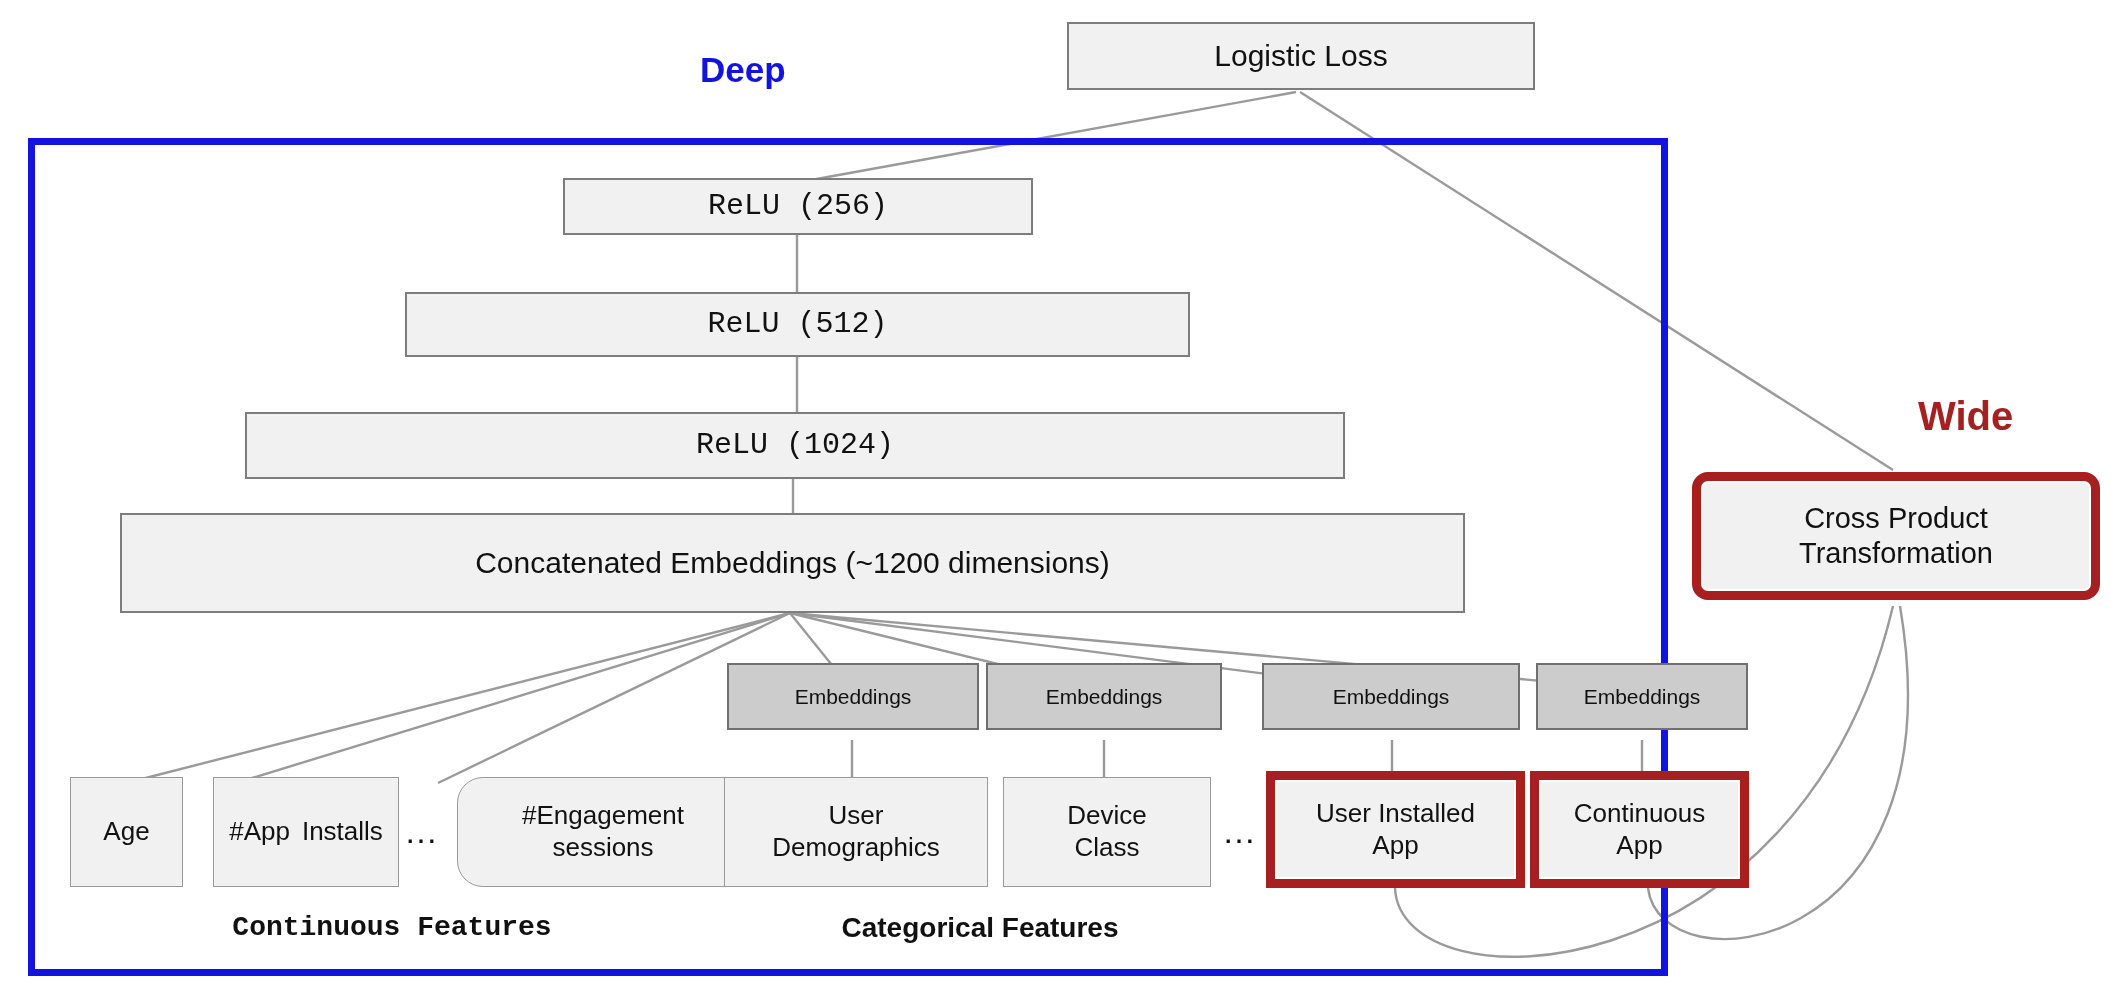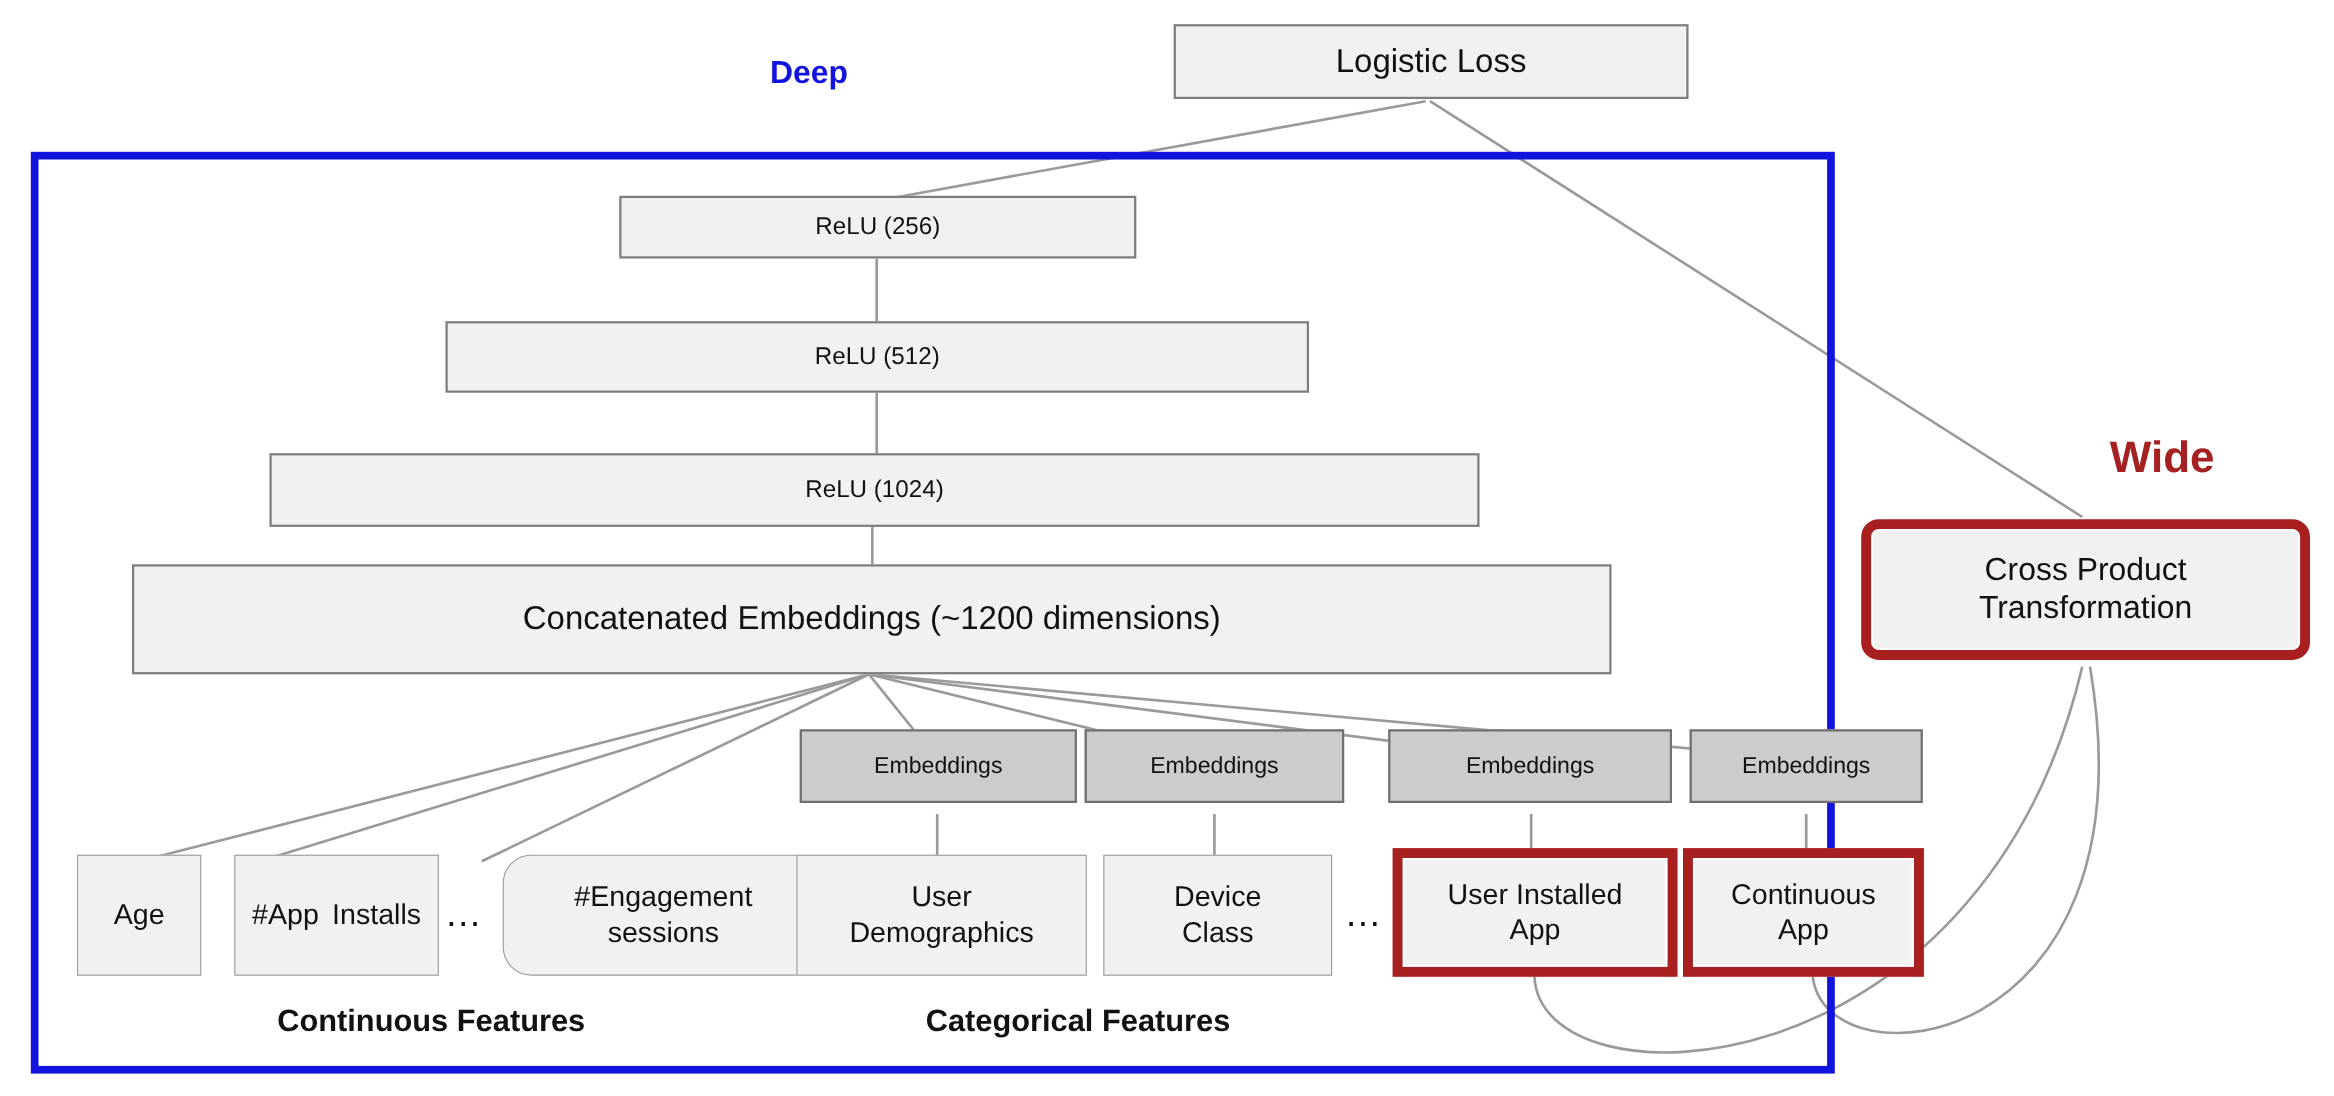--- a/index.html
+++ b/index.html
@@ -54,21 +54,21 @@
     border: 9px solid #a81f1f;
     box-shadow: inset 0 0 0 2px #ffffff;
   }
   .node .lbl {
     display: block;
     padding: 0 6px;
   }
 
   
   .fs-loss   { font-size: 30px; }
-  .fs-relu   { font-size: 22px; }
+  .fs-relu   { font-size: 30px; font-family: Liberation Mono, monospace; }
   .fs-concat { font-size: 30px; }
   .fs-emb    { font-size: 21px; }
   .fs-feat   { font-size: 26px; }
   .fs-cross  { font-size: 29px; border-radius: 16px; }
 
   
   #deep-frame {
     position: absolute;
     box-sizing: border-box;
     border: 7px solid #1313e0;
@@ -76,21 +76,21 @@
     z-index: 1;
   }
   .region-label {
     position: absolute;
     font-weight: bold;
     z-index: 5;
     white-space: nowrap;
   }
   #deep-label {
     color: #1313e0;
-    font-size: 29px;
+    font-size: 35px;
   }
   #wide-label {
     color: #a52020;
     font-size: 40px;
     margin-top: 12px;
   }
 
   
   .group-caption {
     position: absolute;
@@ -196,21 +196,21 @@
     <span class="lbl">Installs</span>
   </div>
 
   <div class="ellipsis" style="left:404px; top:814px;">…</div>
 
   <div class="node thin fs-feat" style="left:457px; top:777px; width:292px; height:110px; flex-direction:column;border-radius:26px;">
     <span class="lbl">#Engagement</span>
     <span class="lbl">sessions</span>
   </div>
 
-  <div class="group-caption" style="left:197px; top:912px; width:390px;">Continuous Features</div>
+  <div class="group-caption" style="left:197px; top:912px; width:390px;font-family:Liberation Mono, monospace;">Continuous Features</div>
 
   <div class="node thin fs-feat" style="left:724px; top:777px; width:264px; height:110px; flex-direction:column;">
     <span class="lbl">User</span>
     <span class="lbl">Demographics</span>
   </div>
 
   <div class="node thin fs-feat" style="left:1003px; top:777px; width:208px; height:110px; flex-direction:column;">
     <span class="lbl">Device</span>
     <span class="lbl">Class</span>
   </div>

